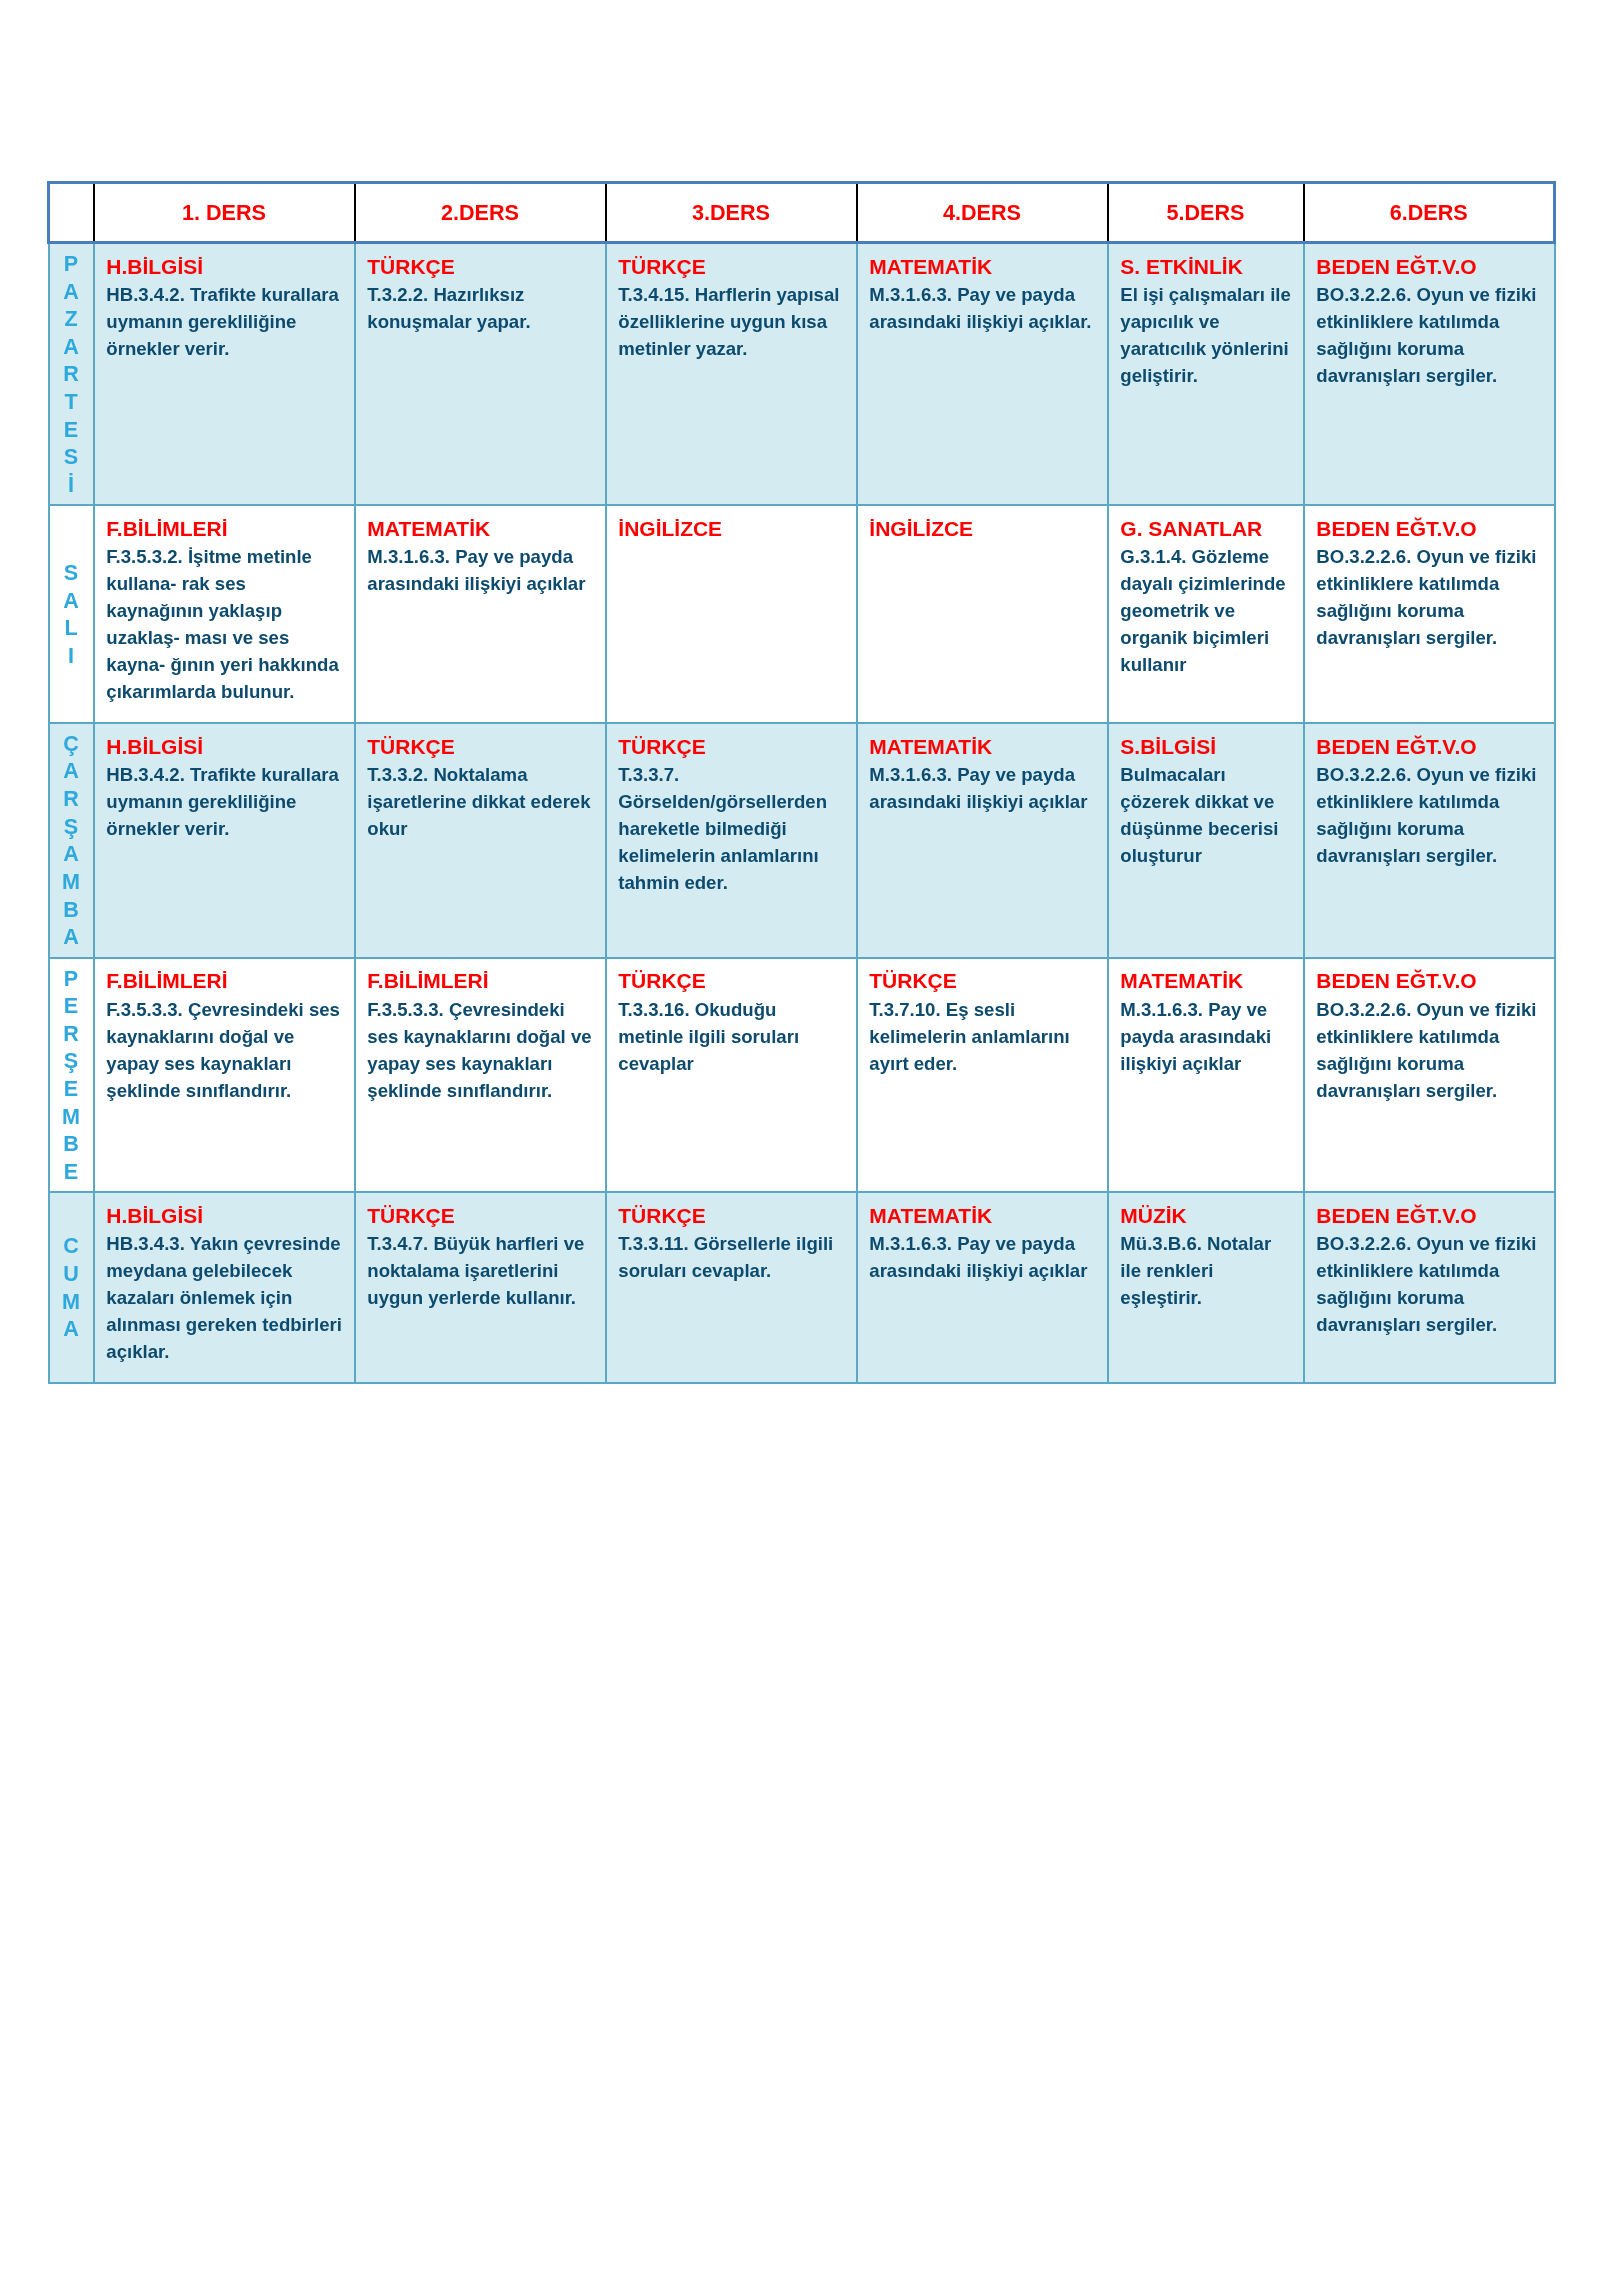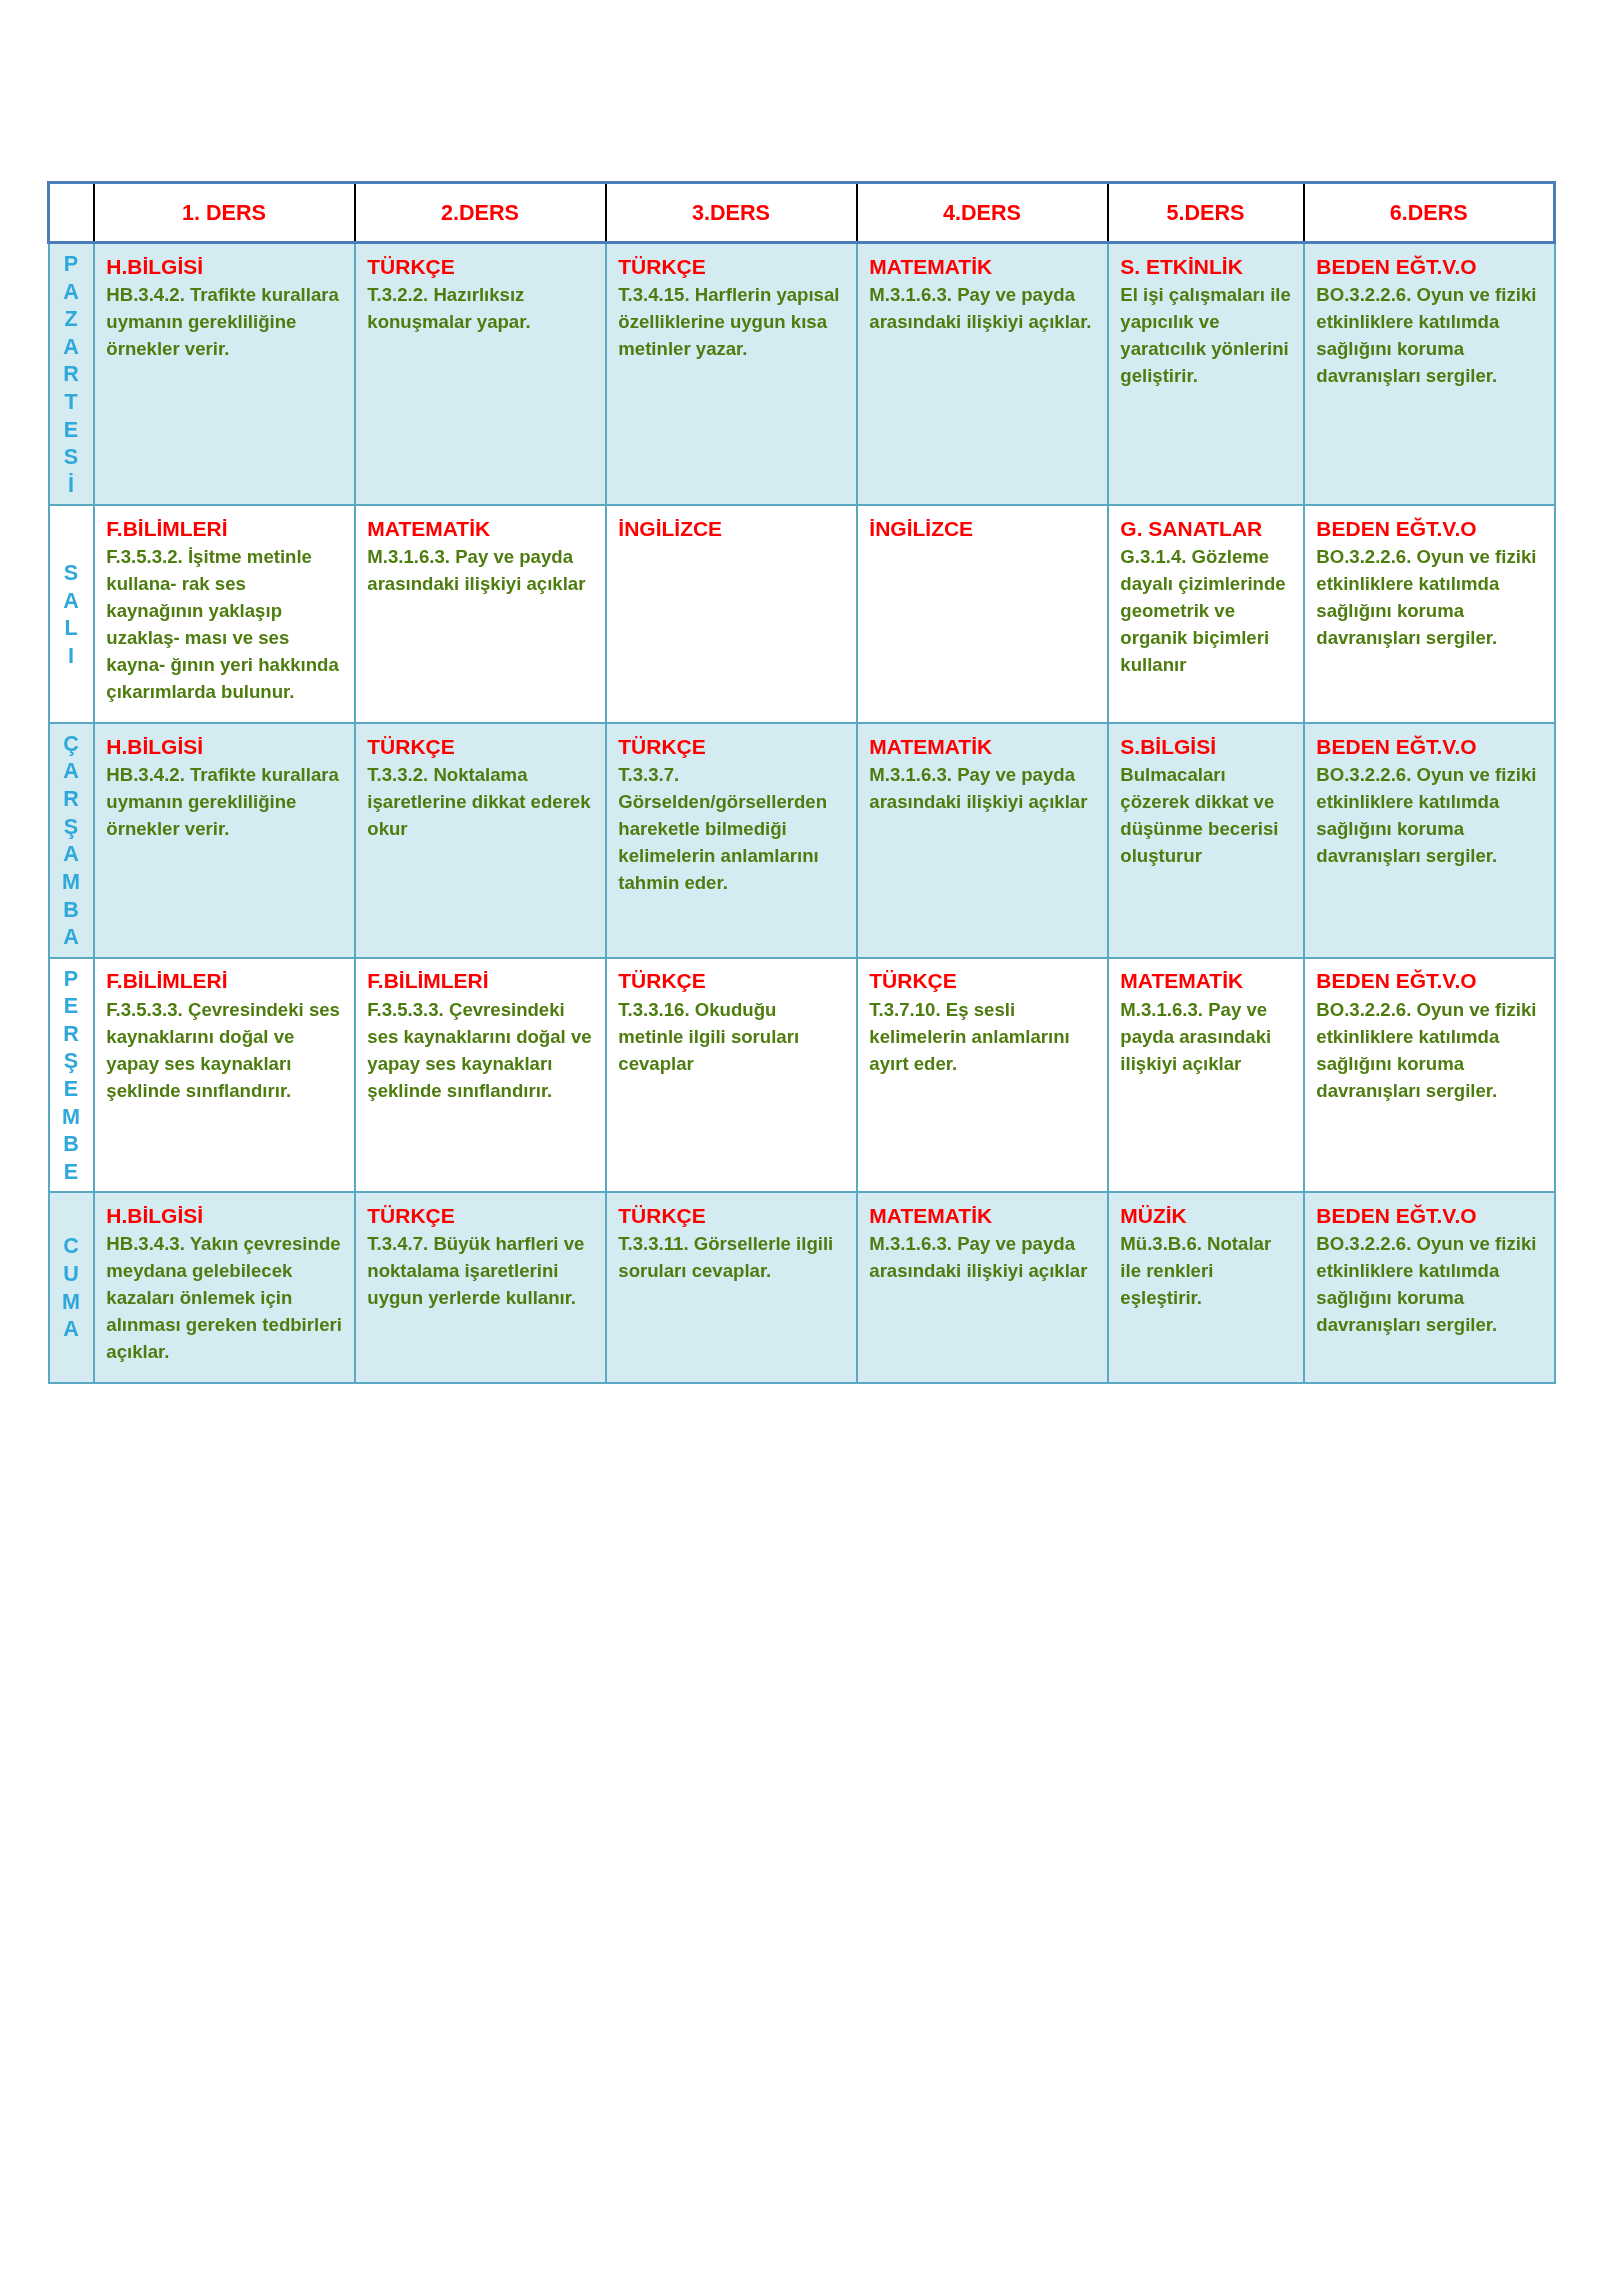--- a/index.html
+++ b/index.html
@@ -111,21 +111,21 @@
   }
 
   .subject {
     color: #ff0000;
     font-size: 21px;
     font-weight: bold;
     line-height: 1.25;
     margin-bottom: 2px;
   }
   .goal {
-    color: #4d7c0f;
+    color: #0c4a6e;
     font-size: 18.6px;
     font-weight: bold;
     line-height: 1.45;
     word-wrap: break-word;
     overflow-wrap: break-word;
   }
   .goal:empty { display: none; }
 </style>
 </head>
 <body>

